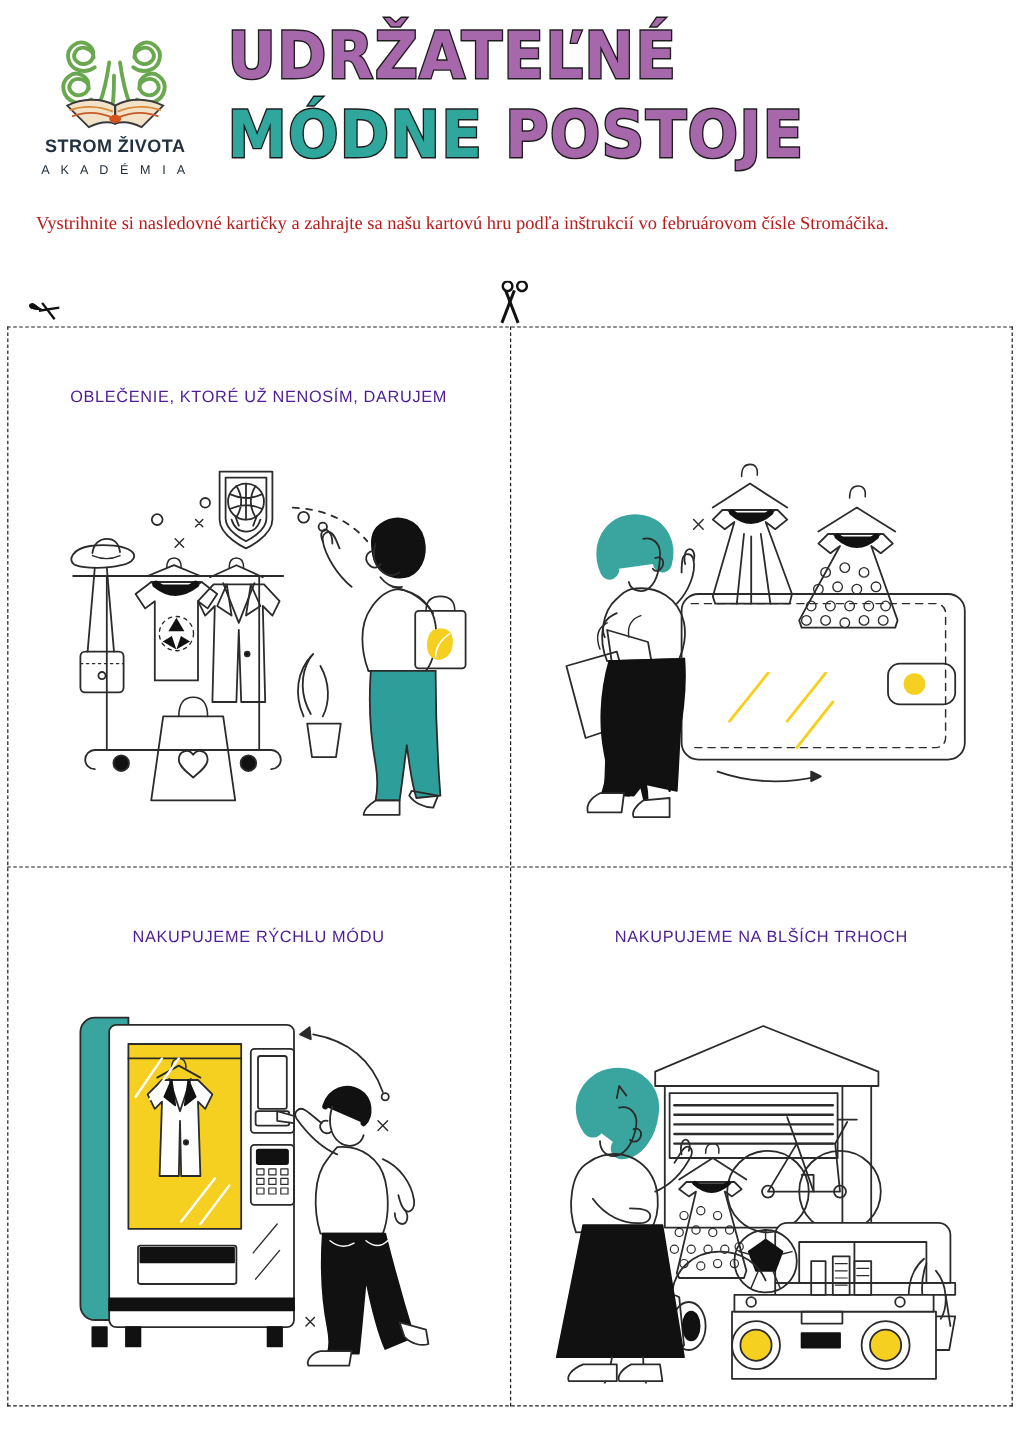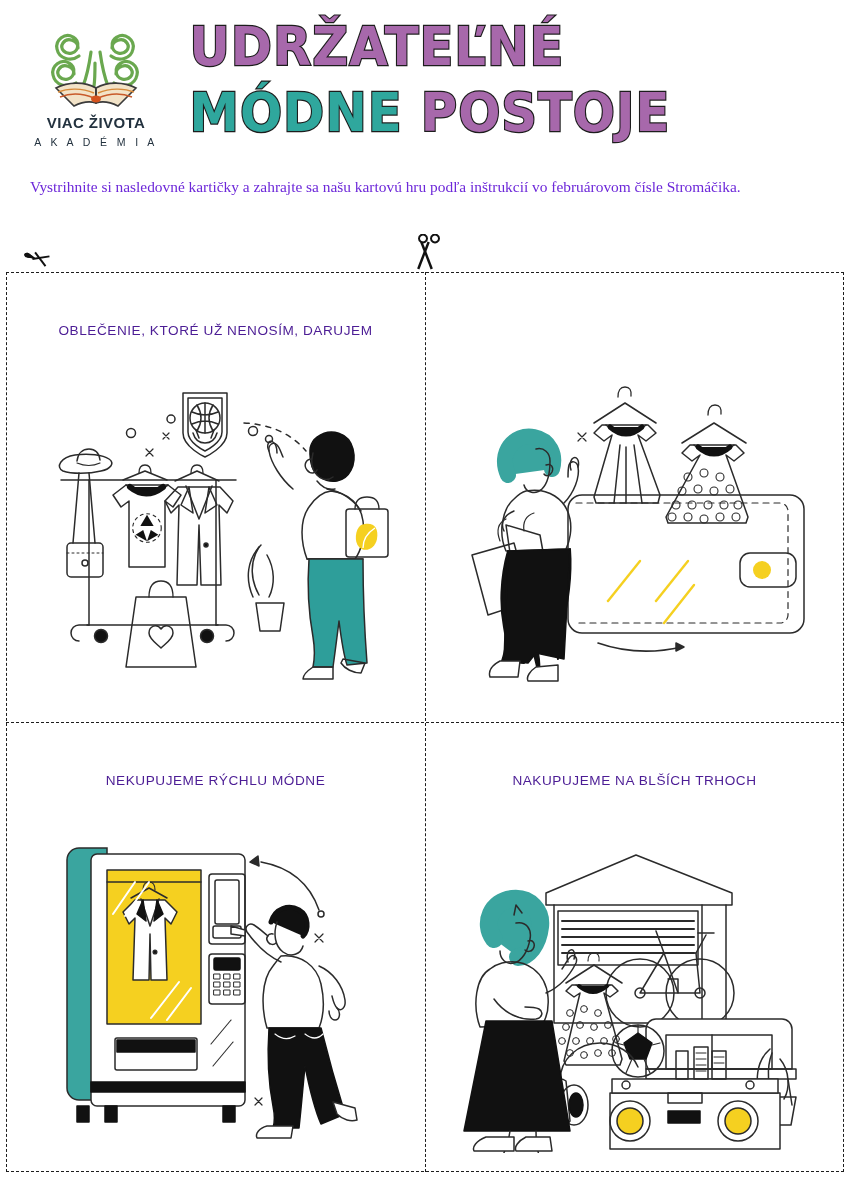--- a/index.html
+++ b/index.html
@@ -35,21 +35,21 @@
   .tline span{
     -webkit-text-stroke:2.4px #1d1d1d;
     paint-order:stroke fill;
   }
   .w-purple{color:#a768ab;}
   .w-teal{color:#2fa79d;}
 
   .intro{
     position:absolute;left:30px;top:176px;width:795px;
     font-family:"Liberation Serif", serif;
-    font-size:15.4px;line-height:22px;color:#6d28d9;
+    font-size:15.4px;line-height:22px;color:#b91c1c;
     text-align:justify;
   }
 
   
   .scissors{position:absolute;}
   .sc-a{left:17px;top:242px;}
   .sc-b{left:408px;top:234px;}
 
   
   .grid{
@@ -118,21 +118,21 @@
             <path d="M62 70 C74 63 90 64 102 70 C94 78 88 84 84 88 C76 84 68 83 62 85 Z" fill="#f2e3c8" stroke="#3b3b3b" stroke-width="1.6"></path>
             <path d="M24 74 C34 70 48 70 60 75" stroke="#d78a3a" stroke-width="1.4" fill="none"></path>
             <path d="M100 74 C90 70 76 70 64 75" stroke="#d78a3a" stroke-width="1.4" fill="none"></path>
             <path d="M26 79 C36 75 48 75 60 80" stroke="#c85a2a" stroke-width="1.4" fill="none"></path>
             <path d="M98 79 C88 75 76 75 64 80" stroke="#c85a2a" stroke-width="1.4" fill="none"></path>
             <path d="M62 70 L62 85" stroke="#3b3b3b" stroke-width="1.6"></path>
             <ellipse cx="62" cy="81" rx="5" ry="3.4" fill="#d4531e"></ellipse>
           </g>
         </svg>
       </div>
-      <div class="logo-name">VIAC ŽIVOTA</div>
+      <div class="logo-name">STROM ŽIVOTA</div>
       <div class="logo-sub">A K A D É M I A</div>
     </div>
 
     <div class="title-block">
       <div class="tline">
         <span class="w-purple">UDRŽATEĽNÉ</span>
       </div>
       <div class="tline">
         <span class="w-teal">MÓDNE</span><span style="-webkit-text-stroke:0">&nbsp;</span><span class="w-purple">POSTOJE</span>
       </div>
@@ -339,21 +339,21 @@
             <path d="M158 216 L190 176"></path>
             <path d="M206 216 L238 176"></path>
             <path d="M214 238 L244 200"></path>
           </g>
           <circle cx="312" cy="185" r="9" fill="#f5d020"></circle>
         </svg>
       </div>
     </div>
 
     <div class="card c3">
-      <div class="card-title">NEKUPUJEME RÝCHLU MÓDNE</div>
+      <div class="card-title">NAKUPUJEME RÝCHLU MÓDU</div>
       <div class="card-art">
         <svg width="370" height="310" viewBox="0 0 370 310">
 
           <path d="M36 30 a12 12 0 0 1 12 -12 h28 v252 h-28 a12 12 0 0 1 -12 -12 z" fill="#3aa59f" stroke="#2b2b2b" stroke-width="1.5"></path>
           <g fill="none" stroke="#2b2b2b" stroke-width="1.5" stroke-linecap="round" stroke-linejoin="round">
 
             <path d="M66 24 h142 a6 6 0 0 1 6 6 v240 a6 6 0 0 1 -6 6 h-142 a6 6 0 0 1 -6 -6 v-240 a6 6 0 0 1 6 -6 z" fill="#fff"></path>
 
             <rect x="76" y="40" width="94" height="154" fill="#f5d020" stroke="#2b2b2b"></rect>
             <path d="M76 52 h94"></path>

